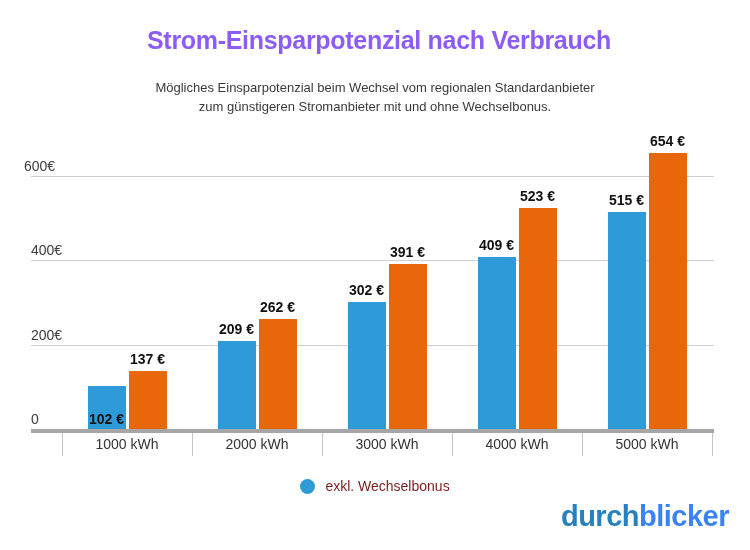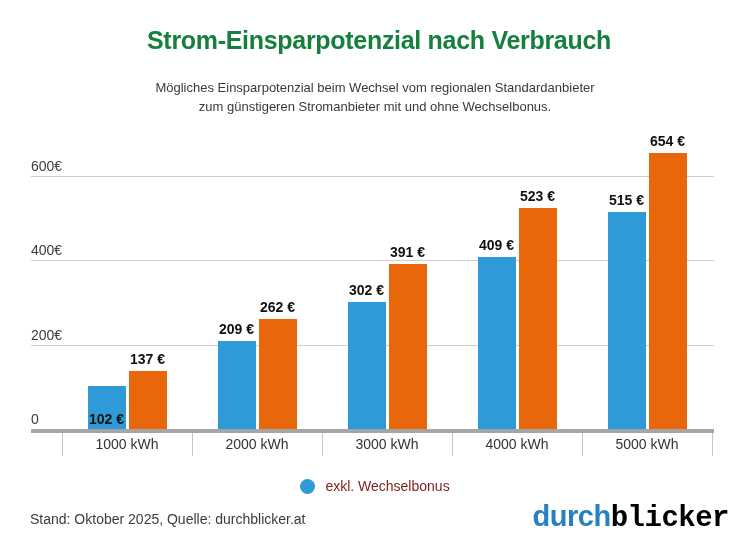--- a/index.html
+++ b/index.html
@@ -11,21 +11,21 @@
     font-family: "Liberation Sans", sans-serif;
     overflow: hidden;
   }
   .title {
     position: absolute;
     top: 26px; left: 0; right: 0;
     text-align: center;
     font-size: 25px;
     font-weight: bold;
     letter-spacing: -0.3px;
-    color: #15803d;
+    color: #8b5cf6;
     padding-left: 8px;
   }
   .subtitle {
     position: absolute;
     top: 78px; left: 0; right: 0;
     text-align: center;
     font-size: 13px;
     line-height: 19px;
     color: #3A3A3A;
   }
@@ -87,21 +87,21 @@
     <div>zum günstigeren Stromanbieter mit und ohne Wechselbonus.</div>
   </div>
 
   <div id="plot">
       <div class="ylabel" style="left: 31px; top: 411px;">0</div>
       <div class="gridline" style="left: 31px; top: 344.66px; width: 683px;"></div>
       <div class="ylabel" style="left: 31px; top: 326.66px;">200€</div>
       <div class="gridline" style="left: 31px; top: 260.32px; width: 683px;"></div>
       <div class="ylabel" style="left: 31px; top: 242.32px;">400€</div>
       <div class="gridline" style="left: 31px; top: 175.98px; width: 683px;"></div>
-      <div class="ylabel" style="left: 31px; top: 157.98px;">600€</div>
+      <div class="ylabel" style="left: 24px; top: 157.98px;">600€</div>
       <div class="baseline" style="left: 31px; top: 429px; width: 683px; height: 4px;"></div>
       <div class="xtick" style="left: 62px; top: 433px; height: 23px;"></div>
       <div class="xtick" style="left: 192px; top: 433px; height: 23px;"></div>
       <div class="xtick" style="left: 322px; top: 433px; height: 23px;"></div>
       <div class="xtick" style="left: 452px; top: 433px; height: 23px;"></div>
       <div class="xtick" style="left: 582px; top: 433px; height: 23px;"></div>
       <div class="xtick" style="left: 712px; top: 433px; height: 23px;"></div>
       <div class="bar" style="left: 87.5px; top: 385.987px; width: 38px; height: 43.0134px; background: rgb(46, 155, 216);"></div>
       <div class="barlabel" style="left: 106.5px; top: 365.987px; margin-top: 45px;">102 €</div>
       <div class="bar" style="left: 128.5px; top: 371.227px; width: 38px; height: 57.7729px; background: rgb(232, 103, 11);"></div>
@@ -129,19 +129,18 @@
       <div class="catlabel" style="left: 647px; top: 436px;">5000 kWh</div>
     </div>
 
   <div class="legend">
     <div class="legend-item">
       <span class="legend-dot" id="legend-dot-0" style="background: rgb(46, 155, 216);"></span>
       <span>exkl. Wechselbonus</span>
     </div>
   </div>
 
-  <div class="footer-source">Stand: Oktober 2025, Quelle: durchblicker.at</div>
 
   <div class="logo">
-    <span id="logo-part1" style="color: rgb(39, 128, 191);">durch</span><span id="logo-part2" style="color: #000000; font-family: Liberation Mono, monospace;">blicker</span>
+    <span id="logo-part1" style="color: rgb(39, 128, 191);">durch</span><span id="logo-part2" style="color: #3b82f6;">blicker</span>
   </div>
 
 </div>
 
 </body></html>

